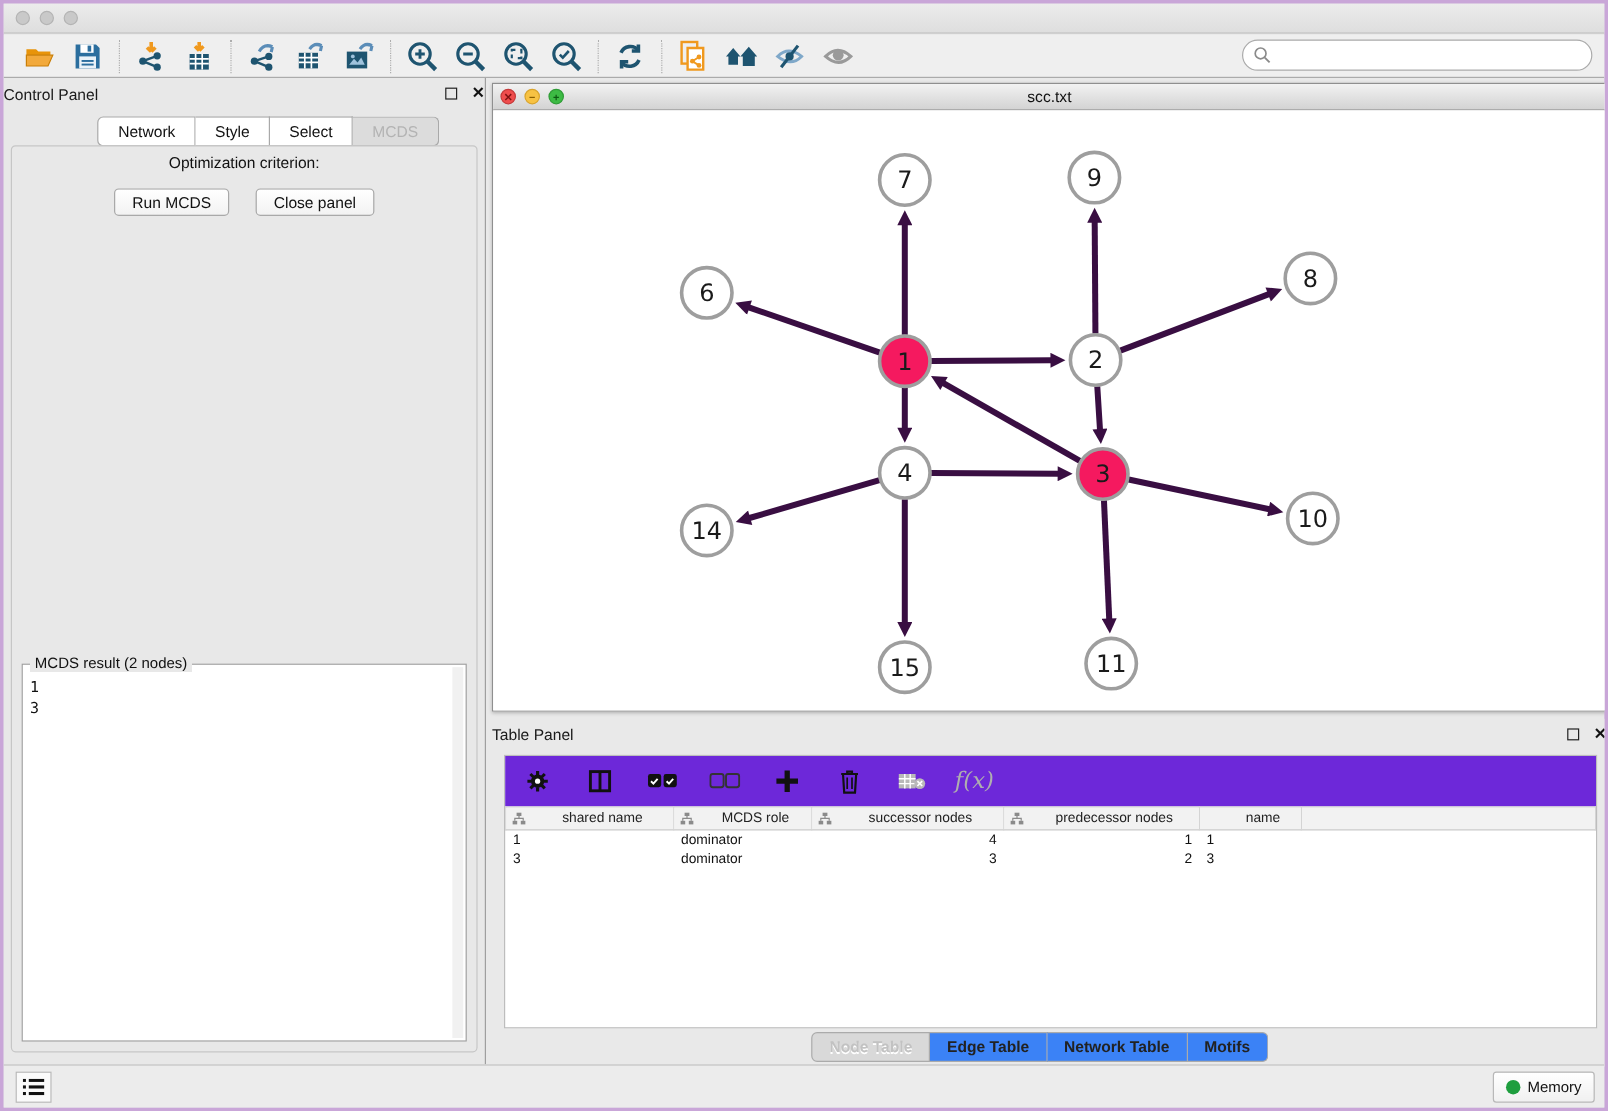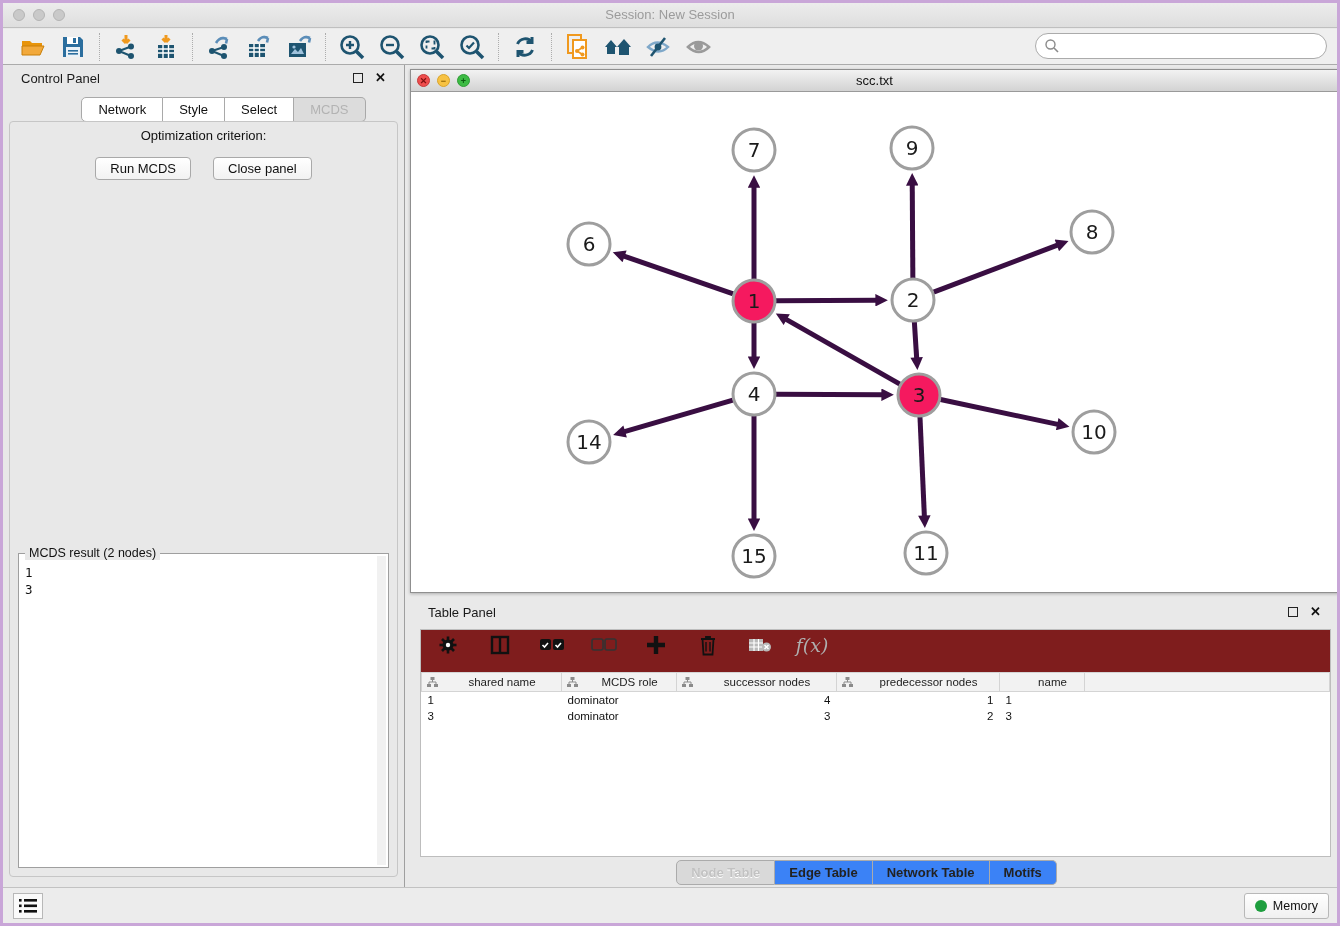--- a/index.html
+++ b/index.html
@@ -22,21 +22,21 @@
              border-bottom:1px solid #ABABAB; display:flex; align-items:center; padding:0 10px; }
   .tb-btn { width:40px; height:32px; display:flex; align-items:center; justify-content:center; }
   .tb-sep { width:1px; height:28px; border-left:1px dotted #ADADAD; margin:0 6px; }
   .searchbox { position:absolute; right:10px; top:4px; width:292px; height:26px; background:#fff;
                border:1px solid #ABABAB; border-radius:13px; display:flex; align-items:center; padding-left:8px; }
   .searchbox input { border:none; outline:none; flex:1; font-size:13px; background:transparent; height:20px; }
 
   
   .control-panel { position:absolute; left:0; top:62px; width:402px; bottom:36px;
                    background:#E8E8E8; border-right:1px solid #9F9F9F; }
-  .panel-header { height:26px; display:flex; align-items:center; padding:0 18px; }
+  .panel-header { height:26px; display:flex; align-items:center; padding:0 0; }
   .panel-header .ph-title { font-size:13px; color:#1a1a1a; flex:1; }
   .ph-float { width:10px; height:10px; border:1.5px solid #222; display:inline-block; margin-right:12px; }
   .ph-close { font-size:13px; font-weight:bold; color:#111; line-height:10px; }
   .cp-tabs { display:flex; justify-content:center; margin-top:6px; }
   .cp-tab { font-size:13px; padding:4px 16px; background:#fff; border:1px solid #A9A9A9;
             border-left:none; color:#111; }
   .cp-tab:first-child { border-left:1px solid #A9A9A9; border-radius:5px 0 0 5px;margin-left:40px; }
   .cp-tab.last { border-radius:0 5px 5px 0; }
   .cp-tab.active { background:#DCDCDC; color:#B3B3B3; }
   .cp-body { position:absolute; left:6px; right:6px; top:56px; bottom:10px;
@@ -67,22 +67,22 @@
                      display:flex; align-items:center; justify-content:center; }
   .lt-close { background:#EF4D4D; border:1px solid #C53B3B; color:#7E1010; }
   .lt-min   { background:#F7C243; border:1px solid #D9A42C; color:#8A5E00; }
   .lt-max   { background:#3DBB44; border:1px solid #2F9C36; color:#0C5B12; }
   .net-canvas { position:relative; width:927px; height:500px; background:#fff; overflow:hidden; }
 
   
   .table-panel { position:absolute; left:407px; top:596px; width:929px; height:290px; background:#E9E9E9; }
   .tp-container { position:absolute; left:10px; right:8px; top:30px; height:228px;
                   background:#fff; border:1px solid #BDBDBD; }
-  .tp-toolbar { height:42px; display:flex; gap:22px; padding:0 12px;
-                background:#7f1d1d; }
+  .tp-toolbar { height:42px; display:flex; align-items:center; gap:22px; padding:0 12px;
+                background:#6d28d9; }
   .tp-tbtn { width:30px; height:30px; display:flex; align-items:center; justify-content:center; }
   .fx { font-family:"DejaVu Serif", serif; font-style:italic; font-size:19px; color:#AFAFAF; }
   .tp-table { width:100%; border-collapse:collapse; }
   .tp-table th { background:#F2F2F2; border:1px solid #D4D4D4; border-left:none; font-weight:normal;
                  font-size:11.5px; height:19px; position:relative; color:#222;padding-left:21px; }
   .tp-table th:first-child { border-left:1px solid #D4D4D4; }
   .tp-table th .hicon { position:absolute; left:5px; top:4px; }
   .tp-table td { font-size:11.5px; height:16px; padding:0 6px; color:#111; }
   .td-right { text-align:right; padding-right:10px; }
   .tp-tabs { position:absolute; left:0; right:16px; bottom:4px; display:flex; justify-content:center; }
@@ -106,21 +106,20 @@
 <body>
 
 <div id="app">
 
   <div class="titlebar">
     <div class="traffic">
       <span></span>
       <span></span>
       <span></span>
     </div>
-    <div class="win-title">Session: New Session</div>
   </div>
 
   <div class="toolbar">
     <div class="tb-btn">
       <svg width="26" height="26" viewBox="0 0 26 26">
         <path d="M2 7 L10 7 L12 9 L22 9 L22 12 L2 12 Z" fill="#E8940A"></path>
         <path d="M2 12 L24 12 L20 21 L2 21 Z" fill="#F2A93B" stroke="#C97F08"></path>
       </svg>
     </div>
     <div class="tb-btn">

